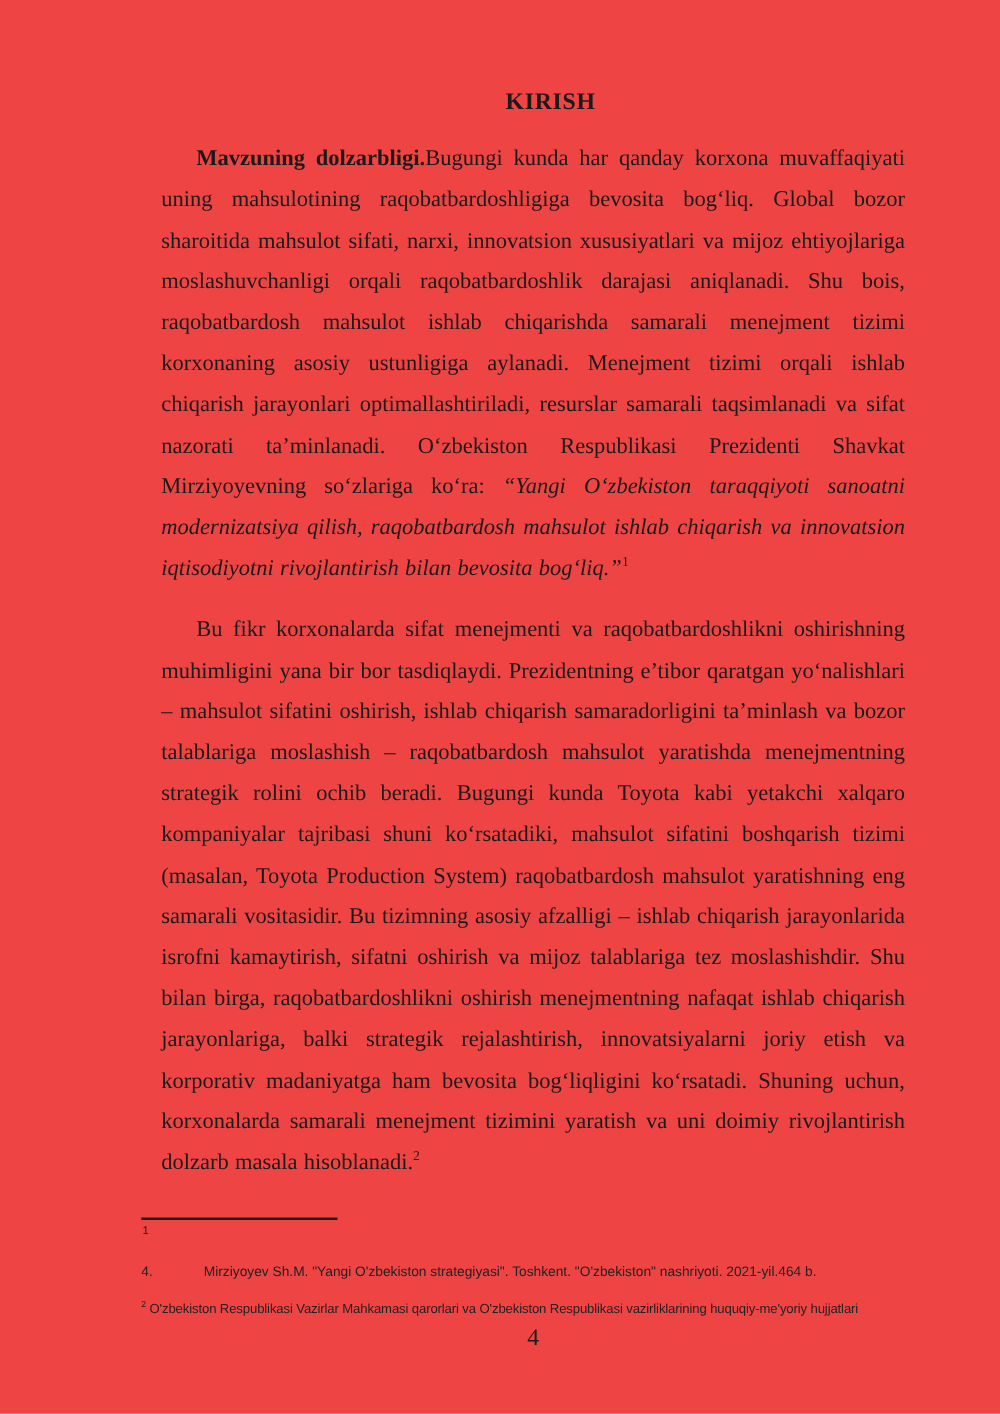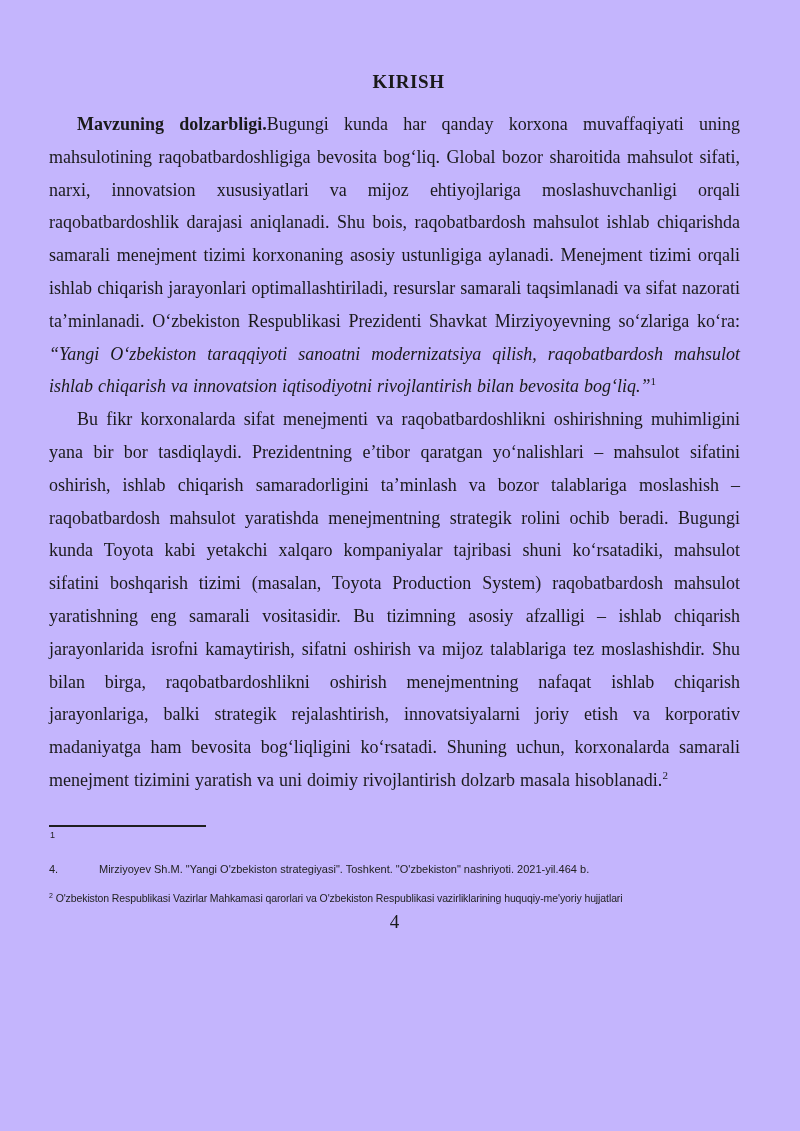--- a/index.html
+++ b/index.html
@@ -2,42 +2,42 @@
 <html><head>
 <meta charset="utf-8">
 <style>
   html, body { margin: 0; padding: 0; }
   body { background: #ffffff; }
   .page {
     position: relative;
     width: 800px;
     height: 1131px;
     margin: 0 auto;
-    background: #c4b5fd;
+    background: #ef4444;
     box-sizing: border-box;
-    padding: 70px 60px 0 49px;
+    padding: 70px 60px 0 113px;
     overflow: hidden;
     font-family: "Liberation Serif", "DejaVu Serif", serif;
     color: #1a1a1a;
   }
   .doc-title {
     font-size: 19px;
     font-weight: bold;
     text-align: center;
     text-indent: 28px;
     letter-spacing: 0.6px;
     line-height: 24px;
     margin: 0 0 14px 0;
   }
   .para {
     font-size: 18px;
     line-height: 32.8px;
     text-align: justify;
     text-indent: 28px;
-    margin: 0;
+    margin: 16px;
     word-spacing: 0.5px;
   }
   .para .bold { font-weight: bold; }
   .para .italic { font-style: italic; }
   .para sup {
     font-size: 11px;
     line-height: 0;
     vertical-align: super;
   }
   .footnote-area {

